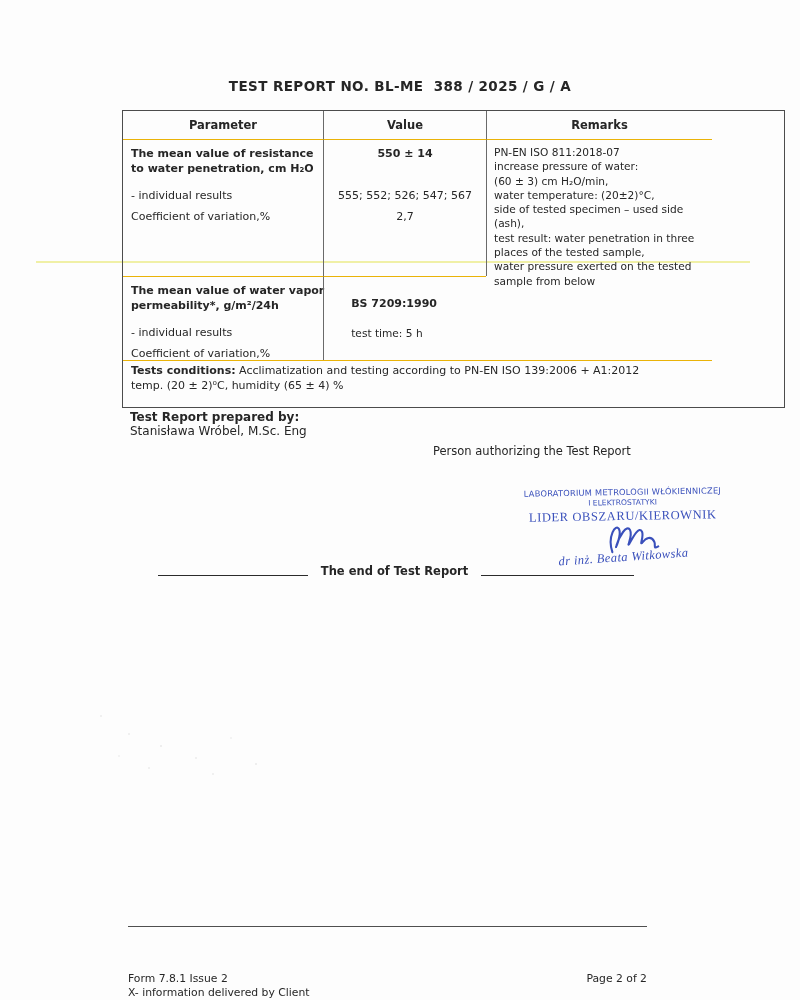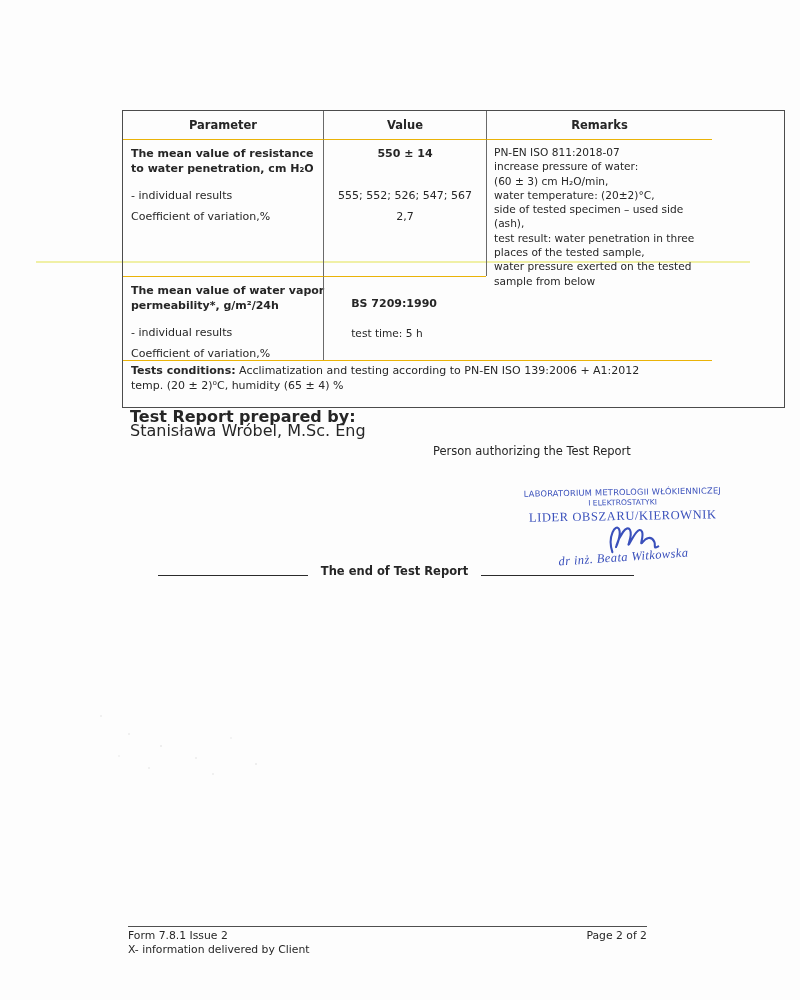--- a/index.html
+++ b/index.html
@@ -76,21 +76,21 @@
   .conditions-cell {
     grid-column: 1 / 4;
     border-left: none;
     padding: 2px 8px;
     line-height: 15px;
   }
   .conditions-label { font-weight: bold; }
   .conditions-inline { white-space: pre-wrap; }
 
   
-  .prepared-by { position: absolute; left: 130px; top: 410px; font-size: 16px; line-height: 14px; }
+  .prepared-by { position: absolute; left: 130px; top: 410px; font-size: 12px; line-height: 14px; }
   .prepared-label { font-weight: bold; }
   .authorizing {
     position: absolute; left: 433px; top: 444px;
     font-size: 11.5px; font-weight: normal;
   }
 
   
   .stamp {
     position: absolute; left: 498px; top: 487px; width: 250px;
     color: #3a50bb; text-align: center;
@@ -120,31 +120,32 @@
   .rule-left { width: 153px; }
   .rule-right { width: 156px; }
   .end-text { margin: 0 13px; white-space: nowrap; }
 
   
   .footer {
     position: absolute; left: 128px; top: 926px; width: 519px;
     border-top: 1.2px solid #4f4f4f;
     font-size: 10.8px; line-height: 13.5px; padding-top: 2px;
   }
-  .footer-row { display: flex; justify-content: space-between; }
+  .footer-row { display: flex; justify-content: space-between; margin-top: 43px; }
   .footer-note { margin-top: 0; }
 </style>
 </head>
 <body>
 
 <div class="page">
 
   <div class="scan-line"></div>
   <div class="speckles"></div>
 
+  <div class="title">TEST REPORT NO. BL-ME  388 / 2025 / G / A</div>
 
   <div class="report-table">
 
     <div class="cell th first-col header-row">Parameter</div>
     <div class="cell th header-row">Value</div>
     <div class="cell th header-row">Remarks</div>
 
     <div class="cell first-col param-cell row1">
       <div class="param-main">The mean value of resistance
 to water penetration, cm H₂O</div>

